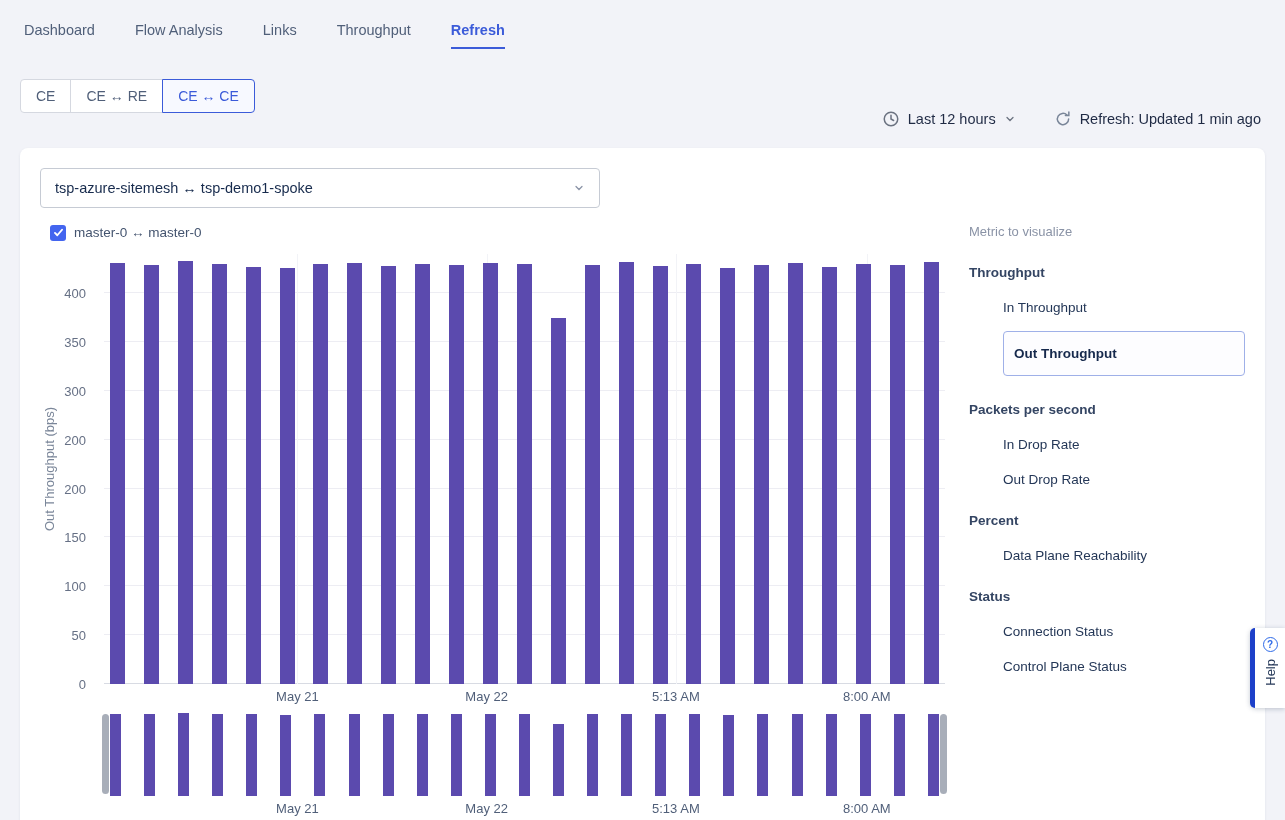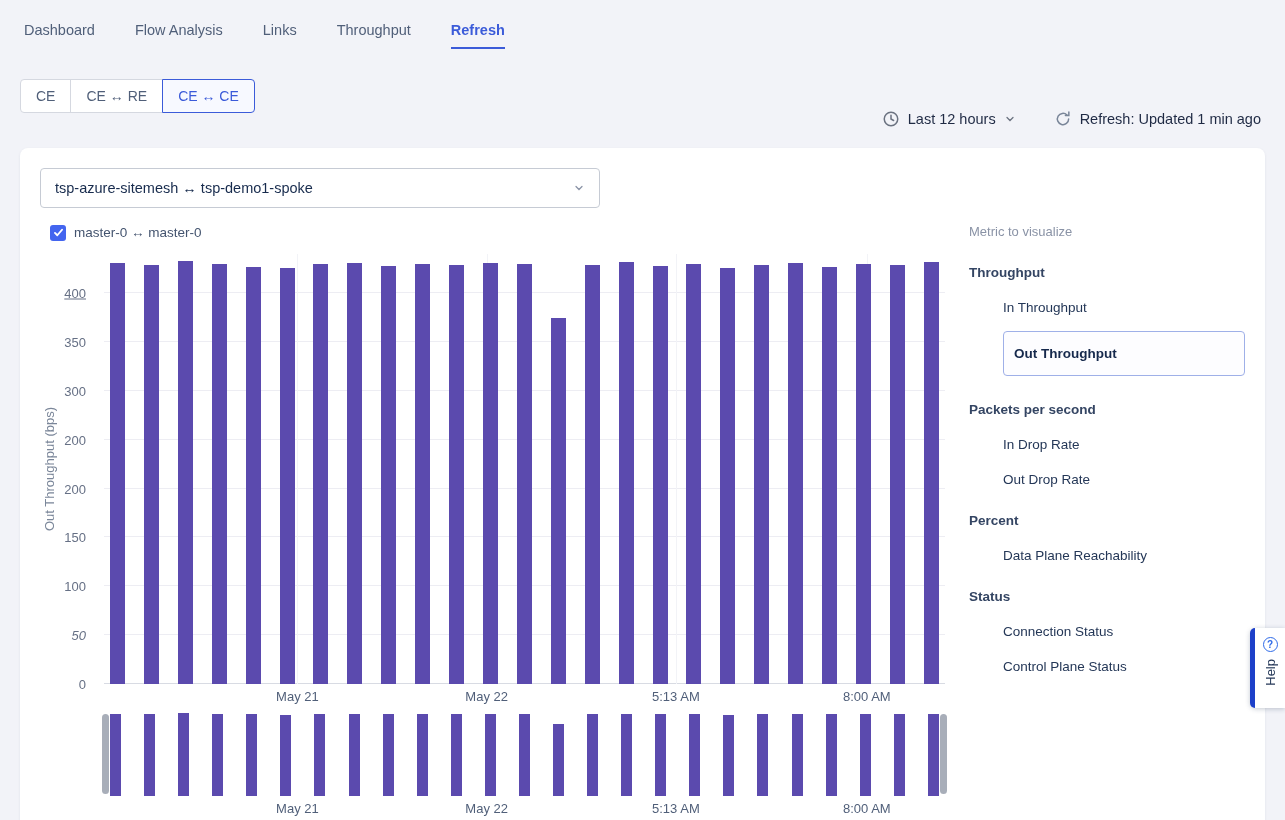--- a/index.html
+++ b/index.html
@@ -214,28 +214,28 @@
             <path d="M2.5 7.5l3 3 6-7"></path>
           </svg>
         </span>
         <span>master-0 ↔ master-0</span>
       </label>
 
       <div class="plot-wrap">
         <div class="ylabel">Out Throughput (bps)</div>
         <div class="yticks" id="yticks">
             <div class="ytick" style="bottom: 0%;">0</div>
-            <div class="ytick" style="bottom: 11.3636%; font-style: italic;">50</div>
+            <div class="ytick" style="bottom: 11.3636%;">50</div>
             <div class="ytick" style="bottom: 22.7273%;">100</div>
             <div class="ytick" style="bottom: 34.0909%;">150</div>
             <div class="ytick" style="bottom: 45.4545%;">200</div>
             <div class="ytick" style="bottom: 56.8182%;">200</div>
             <div class="ytick" style="bottom: 68.1818%;">300</div>
             <div class="ytick" style="bottom: 79.5455%;">350</div>
-            <div class="ytick" style="bottom: 90.9091%; text-decoration: underline;">400</div>
+            <div class="ytick" style="bottom: 90.9091%;">400</div>
           </div>
 
         <div class="plot">
           <div class="gridlayer" id="gridlines">
               <div class="gridline axis" style="bottom: 0%;"></div>
               <div class="gridline" style="bottom: 11.3636%;"></div>
               <div class="gridline" style="bottom: 22.7273%;"></div>
               <div class="gridline" style="bottom: 34.0909%;"></div>
               <div class="gridline" style="bottom: 45.4545%;"></div>
               <div class="gridline" style="bottom: 56.8182%;"></div>

